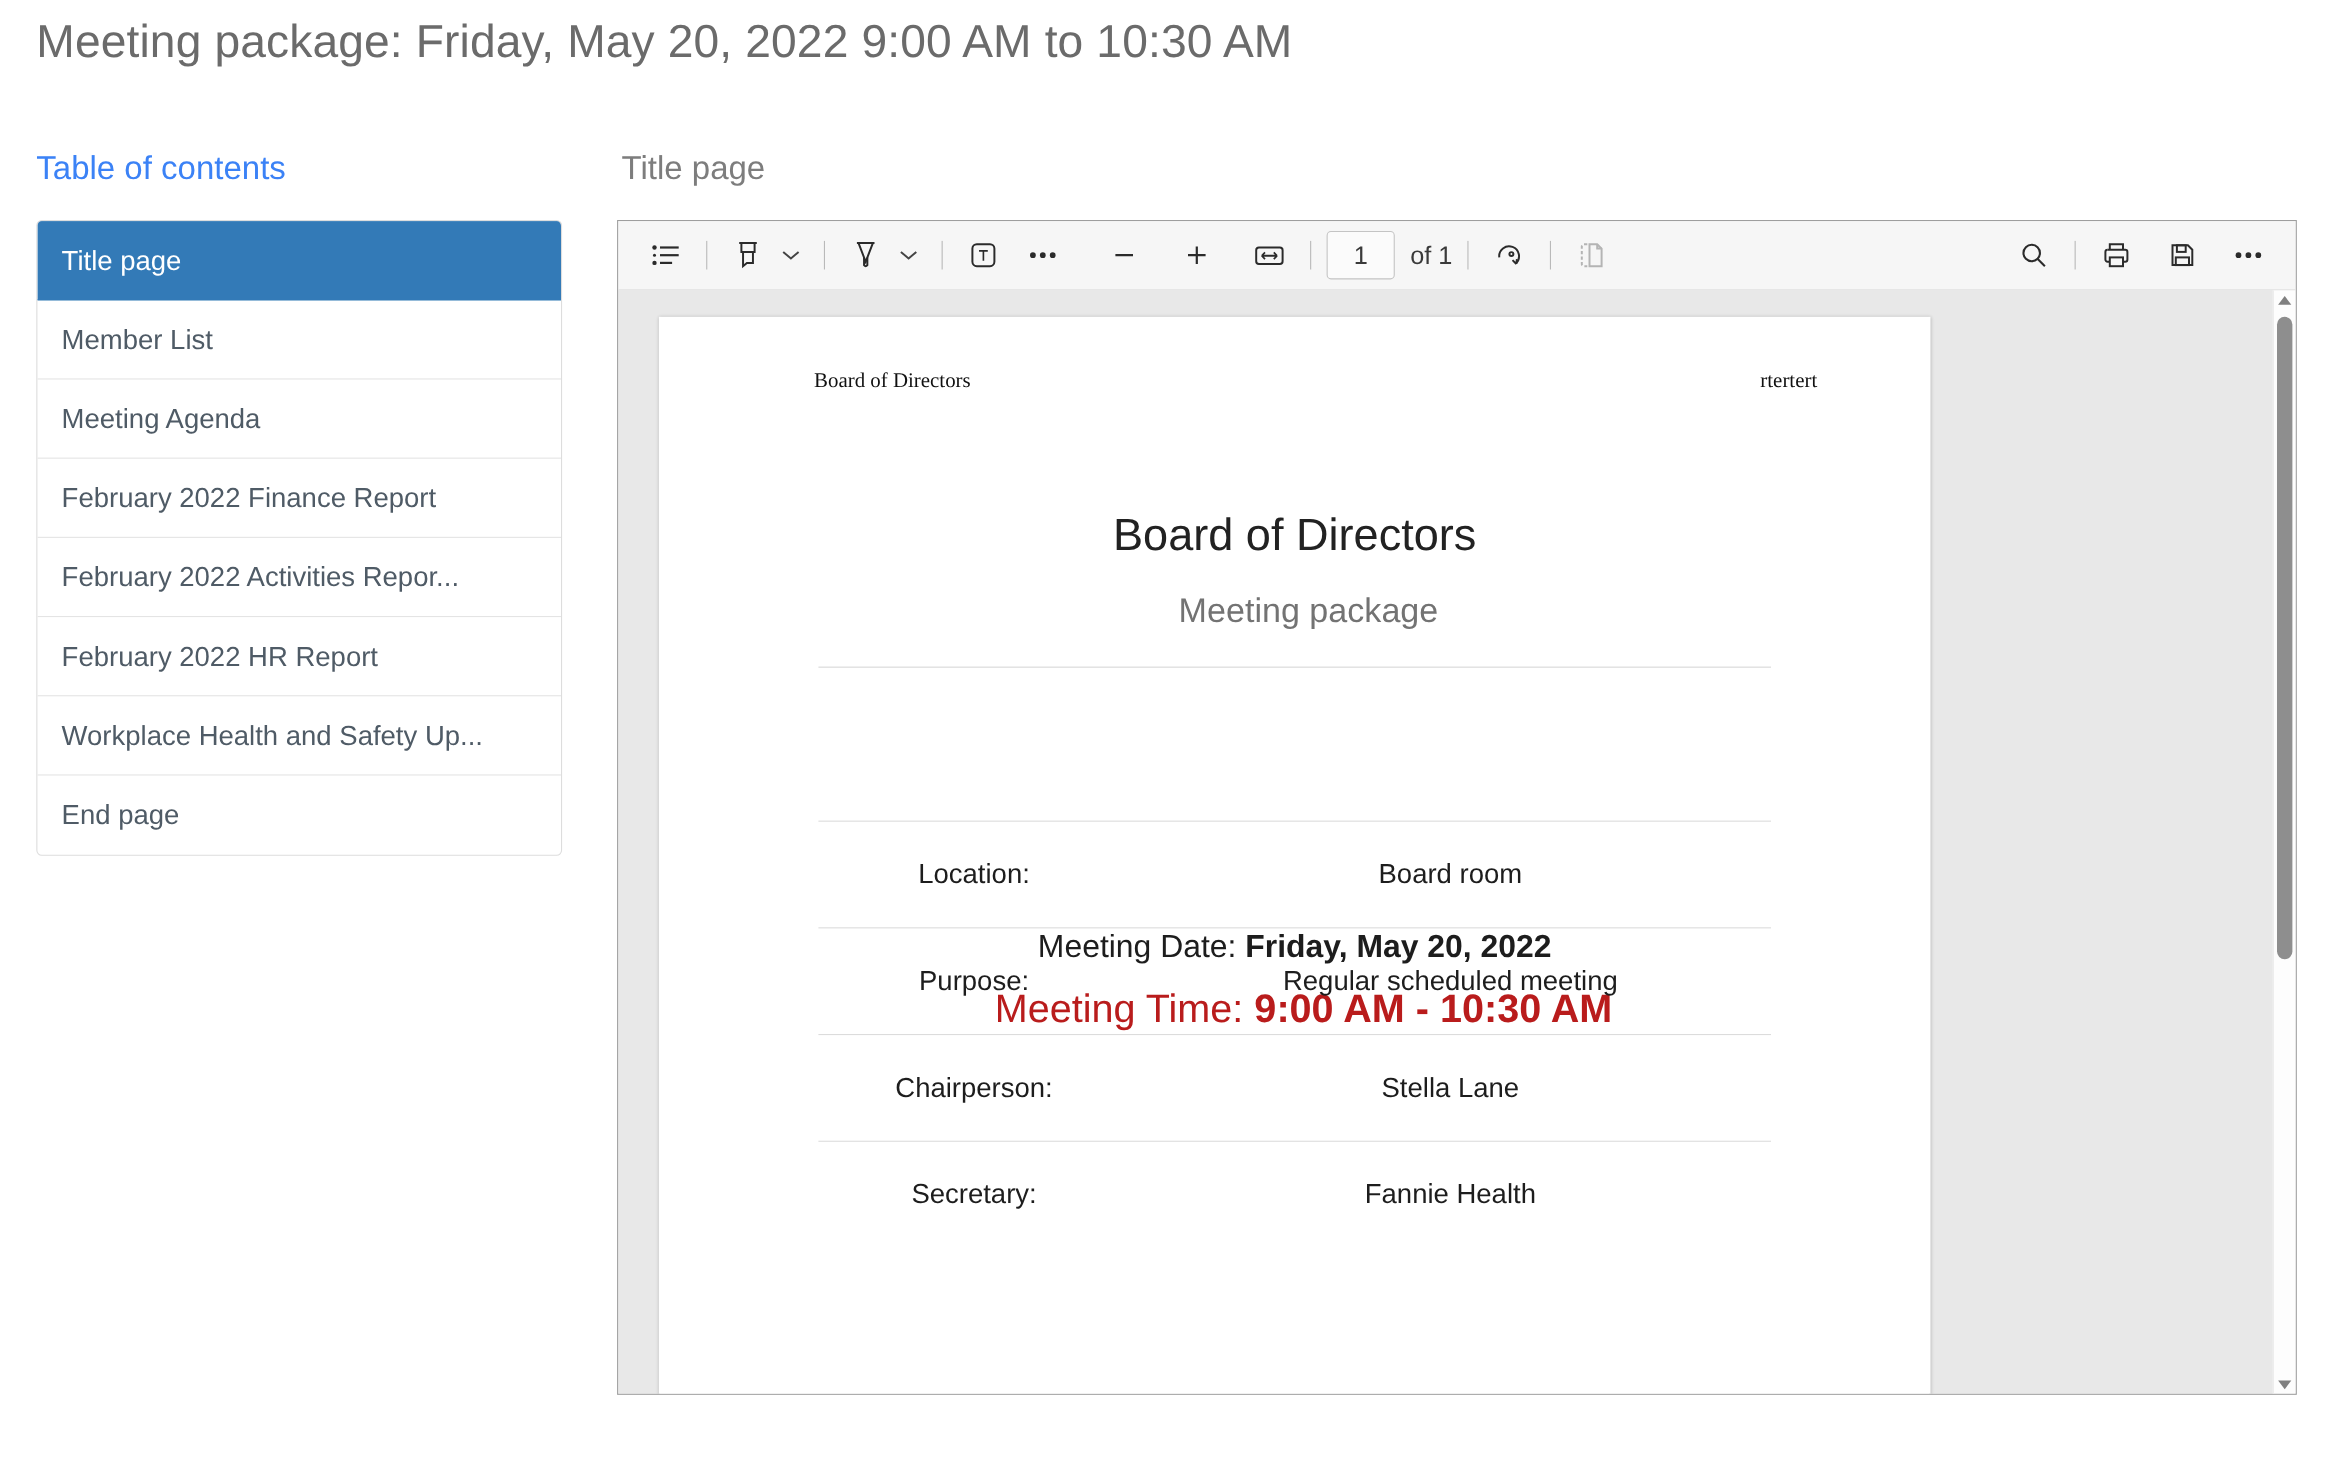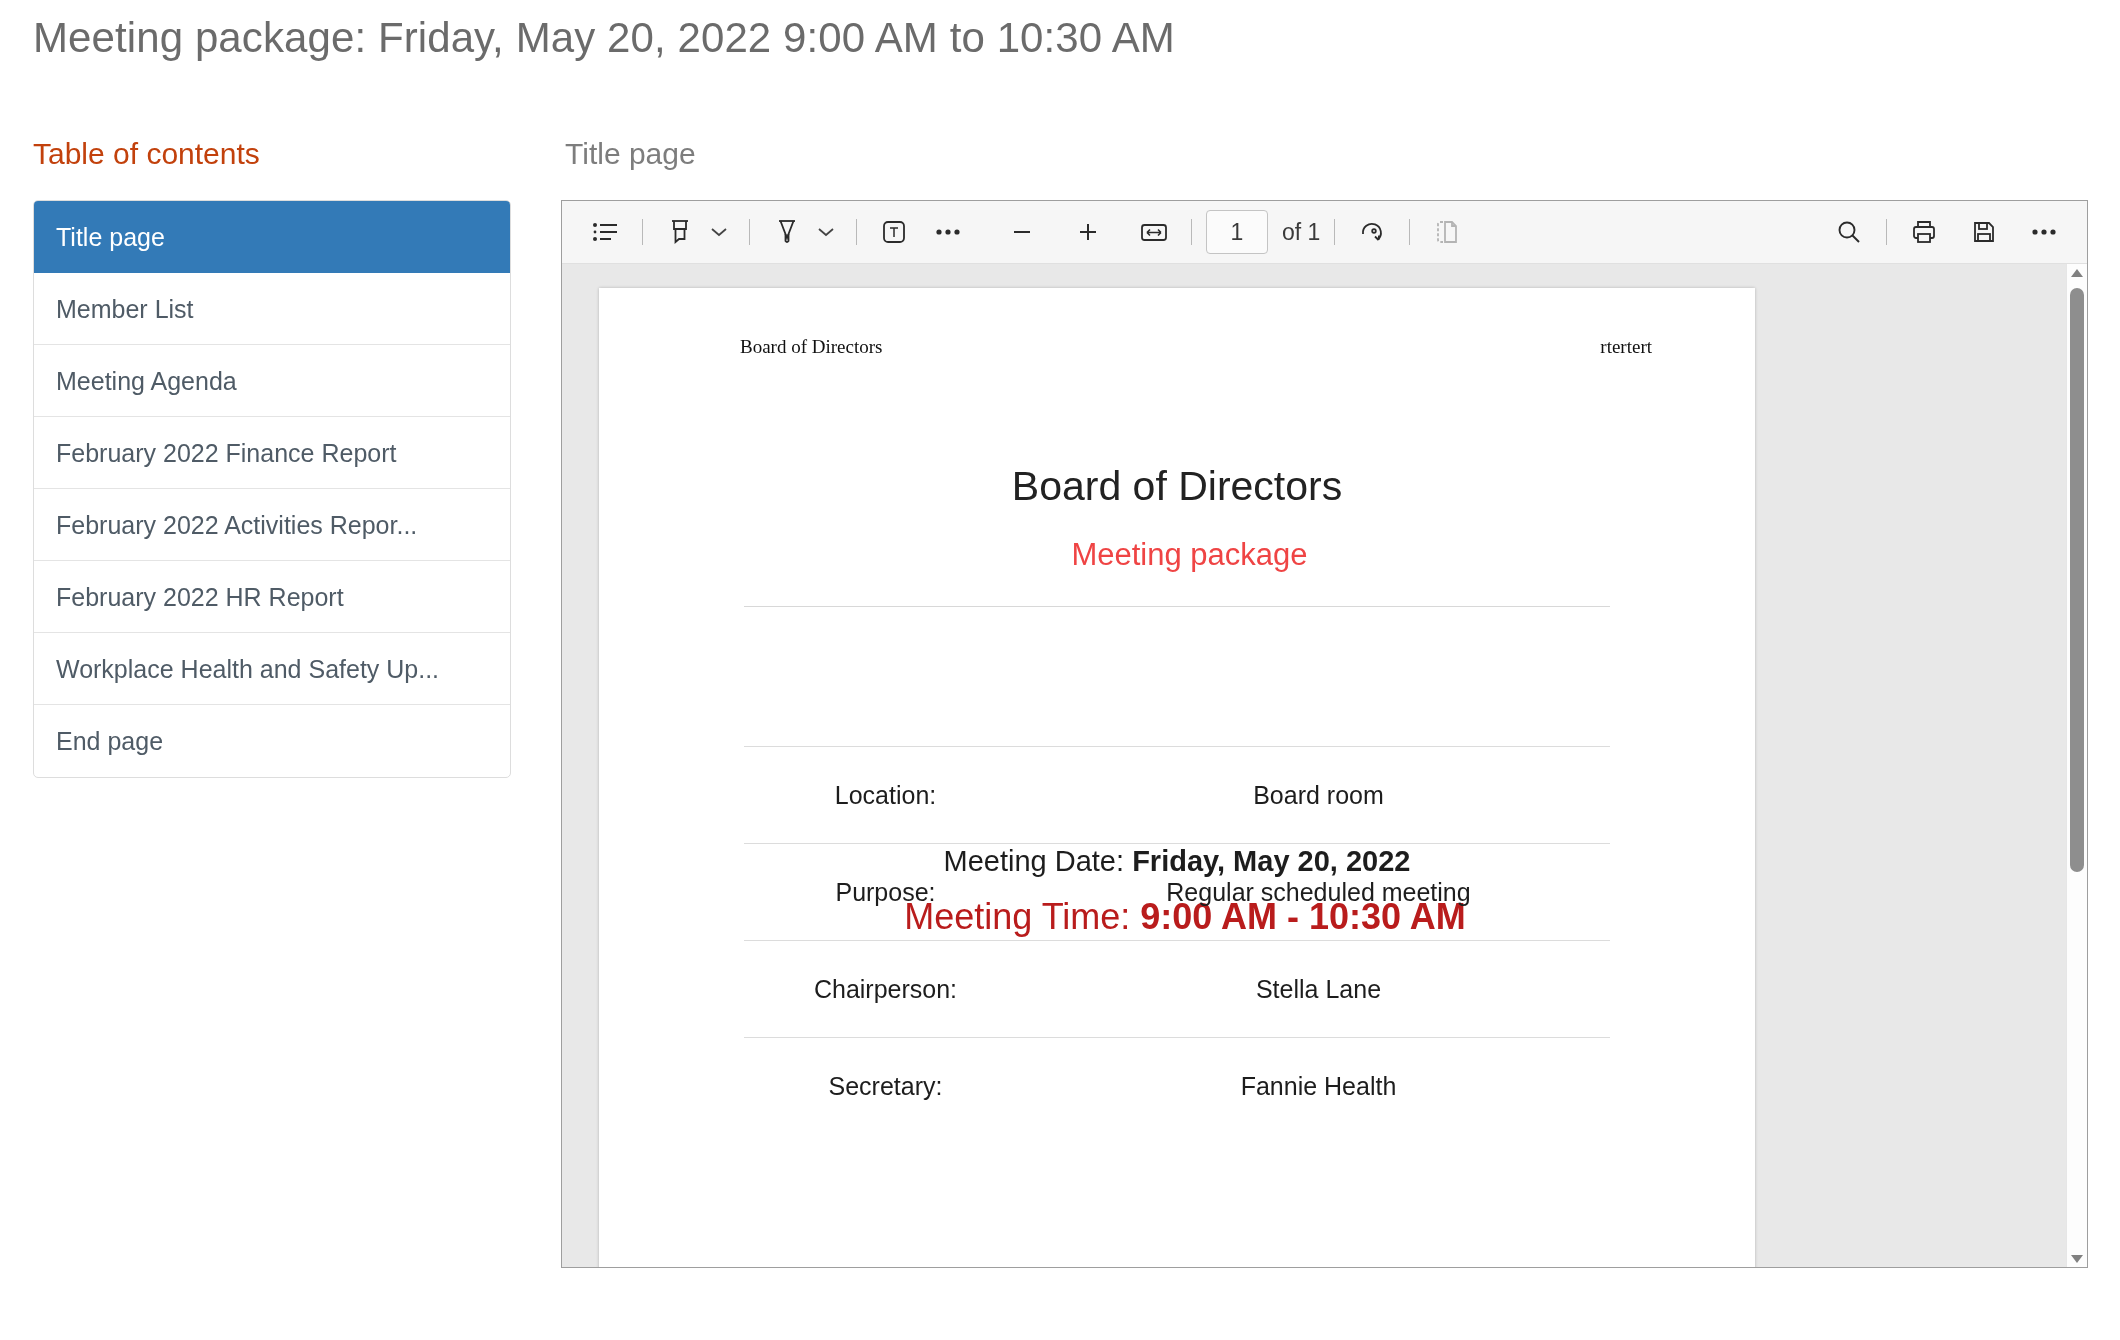--- a/index.html
+++ b/index.html
@@ -28,21 +28,21 @@
     white-space: nowrap;
   }
 
   
   .toc-heading {
     position: absolute;
     left: 33px;
     top: 137px;
     font-size: 30px;
     font-weight: 400;
-    color: #c2410c;
+    color: #3b82f6;
   }
   .viewer-heading {
     position: absolute;
     left: 565px;
     top: 137px;
     font-size: 30px;
     font-weight: 400;
     color: #7d7d7d;
   }
 
@@ -186,21 +186,21 @@
     font-size: 41px;
     color: #222222;
     font-weight: 400;
   }
   .doc-h2 {
     position: absolute;
     left: 0; right: 0;
     top: 249px;
     text-align: center;
     font-size: 31px;
-    color: #ef4444;
+    color: #737373;
     font-weight: 400;
     padding-left: 25px;
   }
   .doc-rule {
     position: absolute;
     left: 145px;
     right: 145px;
     height: 1px;
     background: #d8d8d8;
   }

